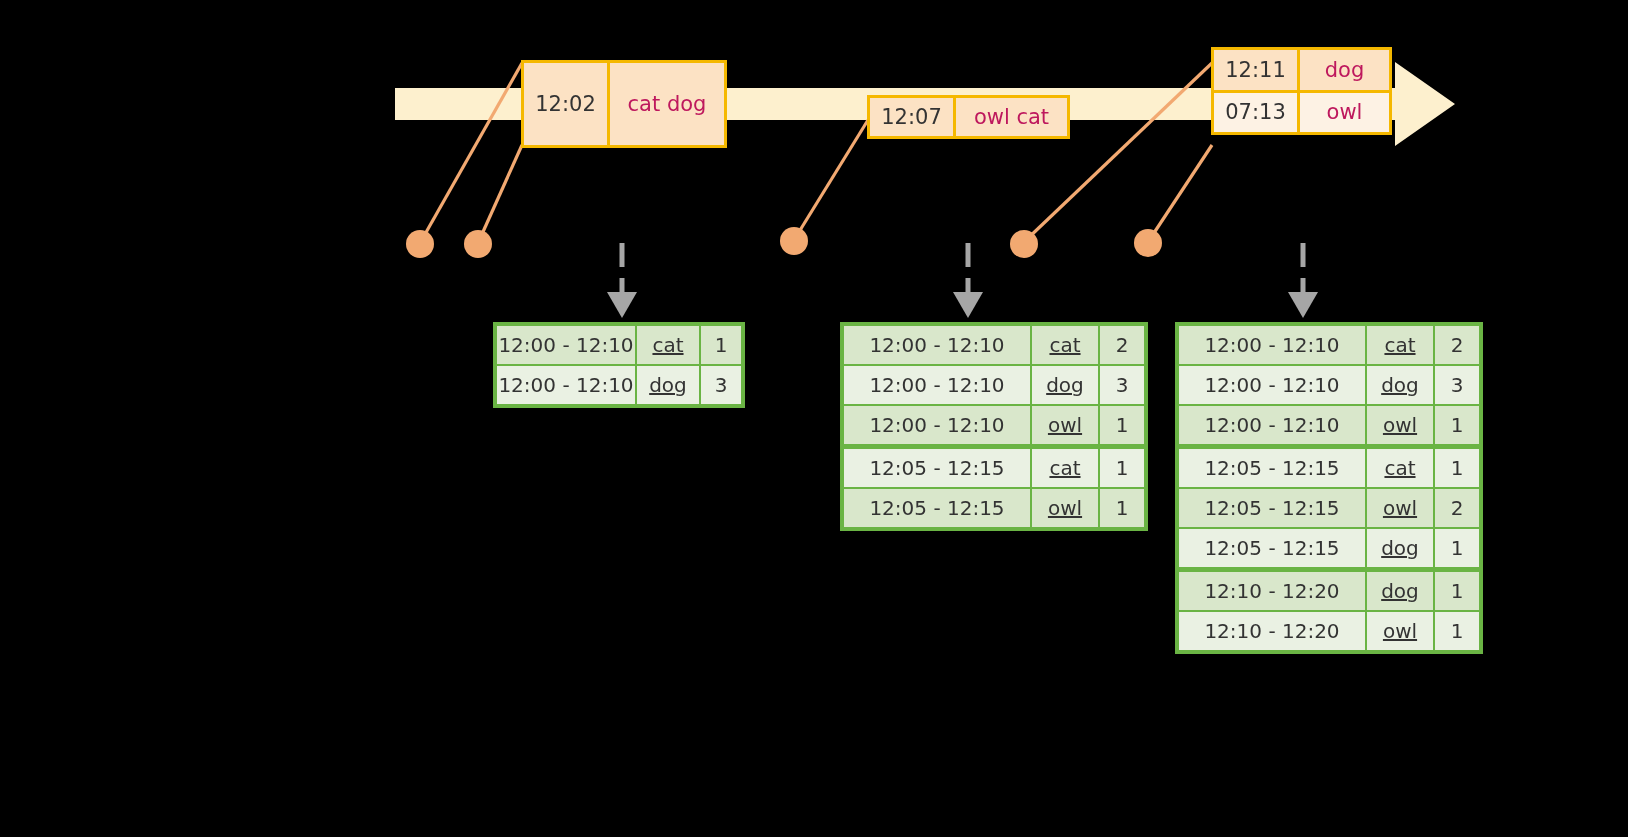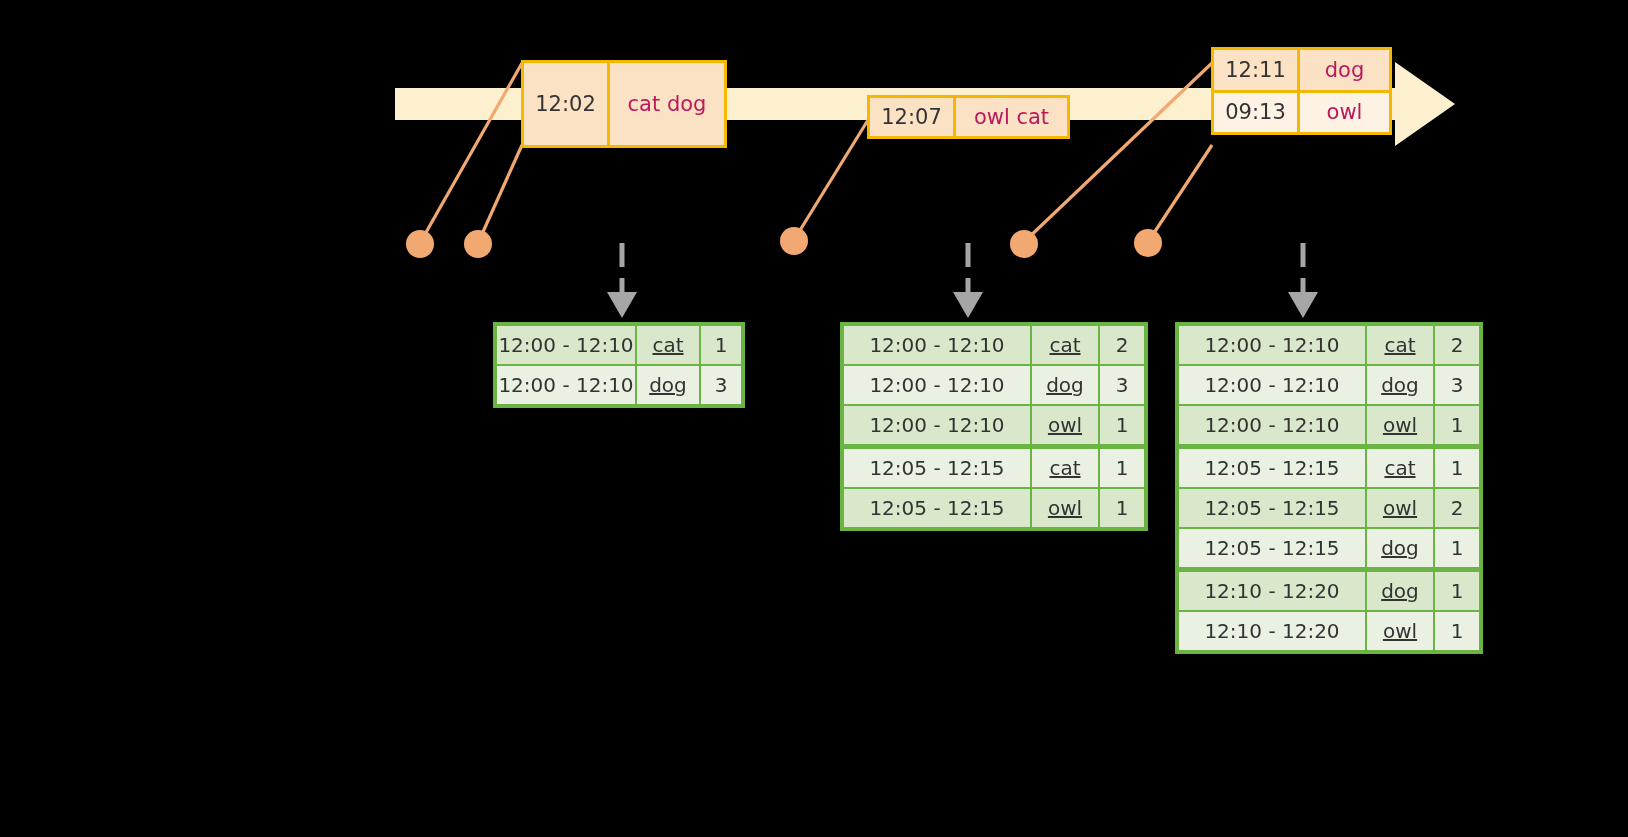--- a/index.html
+++ b/index.html
@@ -154,21 +154,21 @@
       <div class="ev-words">owl cat</div>
     </div>
   </div>
 
   <div class="event-box" style="left:1211px; top:47px; width:181px; height:88px;">
     <div class="event-row shade-a">
       <div class="ev-time">12:11</div>
       <div class="ev-words">dog</div>
     </div>
     <div class="event-row shade-b">
-      <div class="ev-time">09:13</div>
+      <div class="ev-time">07:13</div>
       <div class="ev-words">owl</div>
     </div>
   </div>
 
   <div class="result-table t1" id="result-table-1" style="left:493px; top:322px;">
       <div class="res-row shade-a">
         <div class="cell c-window">12:00 - 12:10</div>
         <div class="cell c-word">cat</div>
         <div class="cell c-count">1</div>
       </div>

